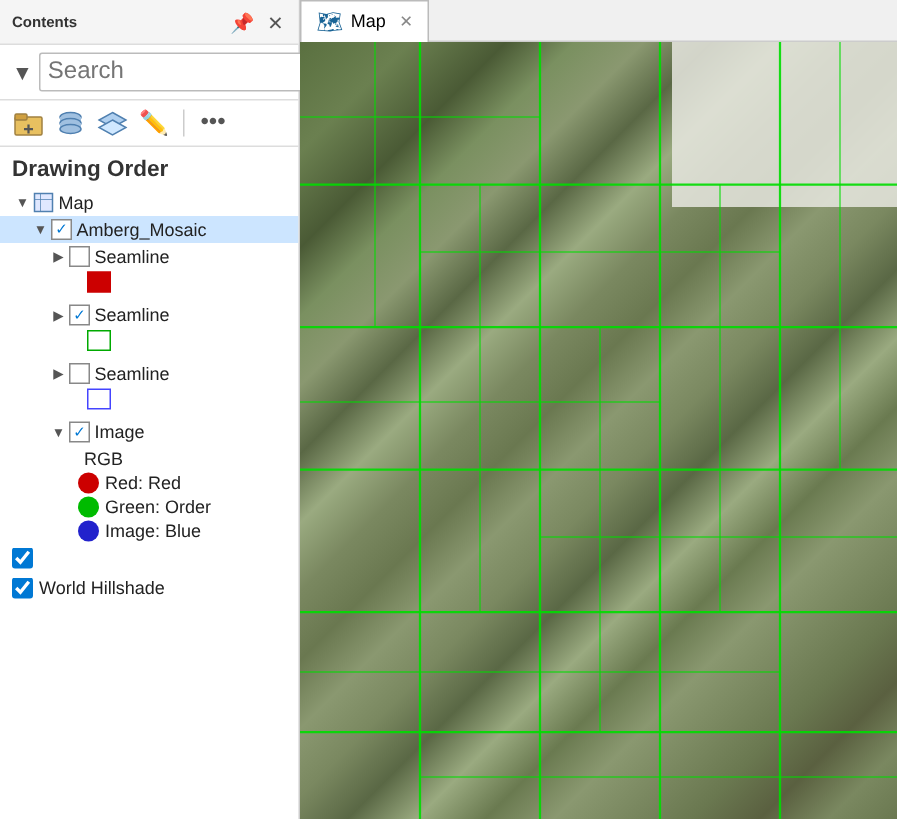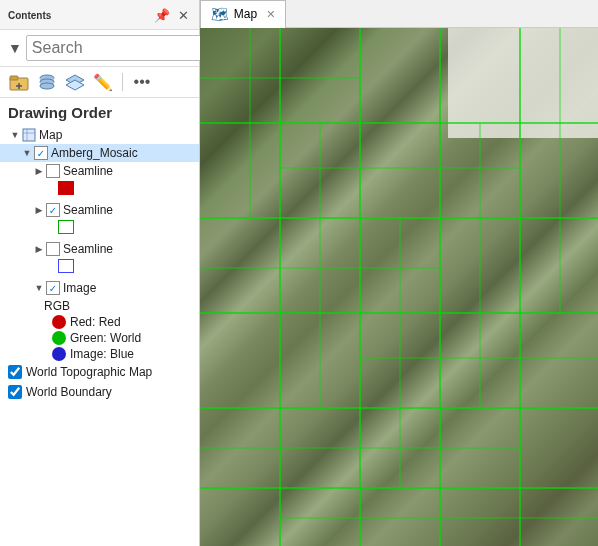--- a/index.html
+++ b/index.html
@@ -394,47 +394,46 @@
     <div style="padding-left: 56px; padding-top:1px; padding-bottom:3px;">
       <span class="color-swatch" style="background:transparent; border-color:#4444ff;"></span>
     </div>
 
     <div class="tree-item tree-indent-3">
       <span class="expand-arrow">▼</span>
       <span class="checkbox checked">✓</span>
       <span class="layer-label">Image</span>
     </div>
 
-    <div style="padding-left: 56px; padding: 1px 0 1px 44px;">
+    <div style="padding-left: 56px; padding: 1px 0 1px 56px;">
       <span class="layer-label">RGB</span>
     </div>
 
     <div class="rgb-row">
       <span class="rgb-dot" style="background:#cc0000;"></span>
       <span class="layer-label">Red:  Red</span>
     </div>
 
     <div class="rgb-row">
       <span class="rgb-dot" style="background:#00bb00;"></span>
-      <span class="layer-label">Green: World</span>
+      <span class="layer-label">Green: Order</span>
     </div>
 
     <div class="rgb-row">
       <span class="rgb-dot" style="background:#2222cc;"></span>
       <span class="layer-label">Image:  Blue</span>
     </div>
 
     <div class="world-layer-row">
       <input type="checkbox" class="world-checkbox" checked="" style="">
-      <span class="layer-label">World Topographic Map</span>
     </div>
 
     <div class="world-layer-row">
       <input type="checkbox" class="world-checkbox" checked="" style="">
-      <span class="layer-label">World Boundary</span>
+      <span class="layer-label">World Hillshade</span>
     </div>
 
   </div>
 </div>
 
 <div class="map-area">
 
   <div class="map-tab-bar">
     <div class="map-tab">
       <span class="map-tab-icon">🗺</span>

